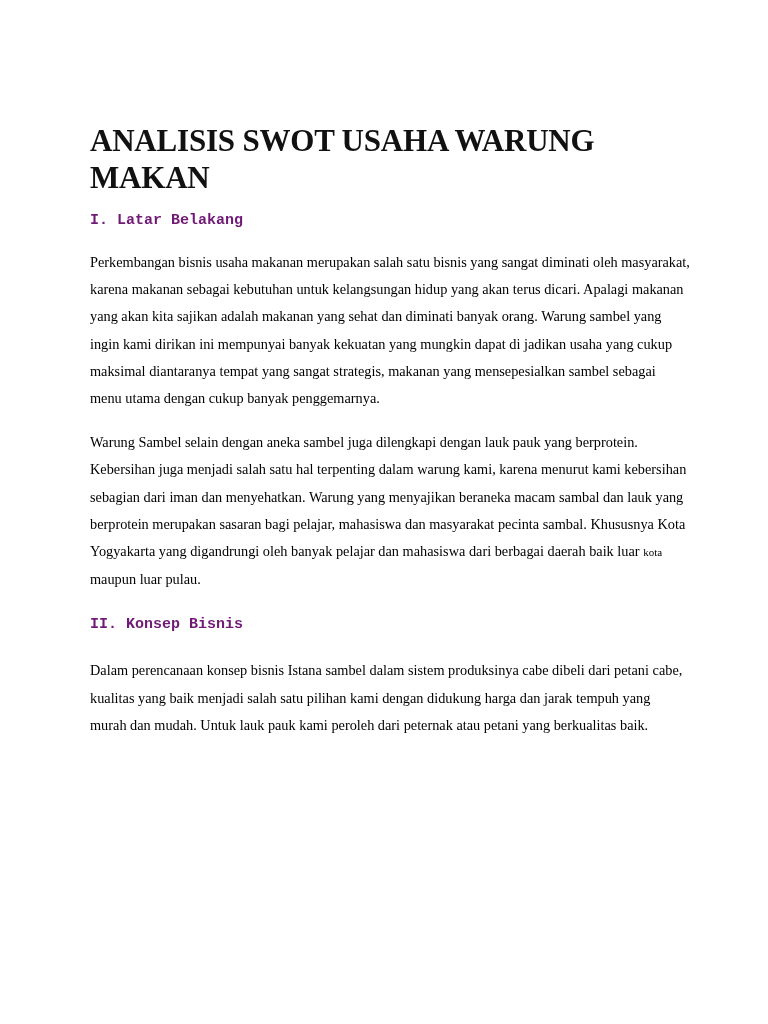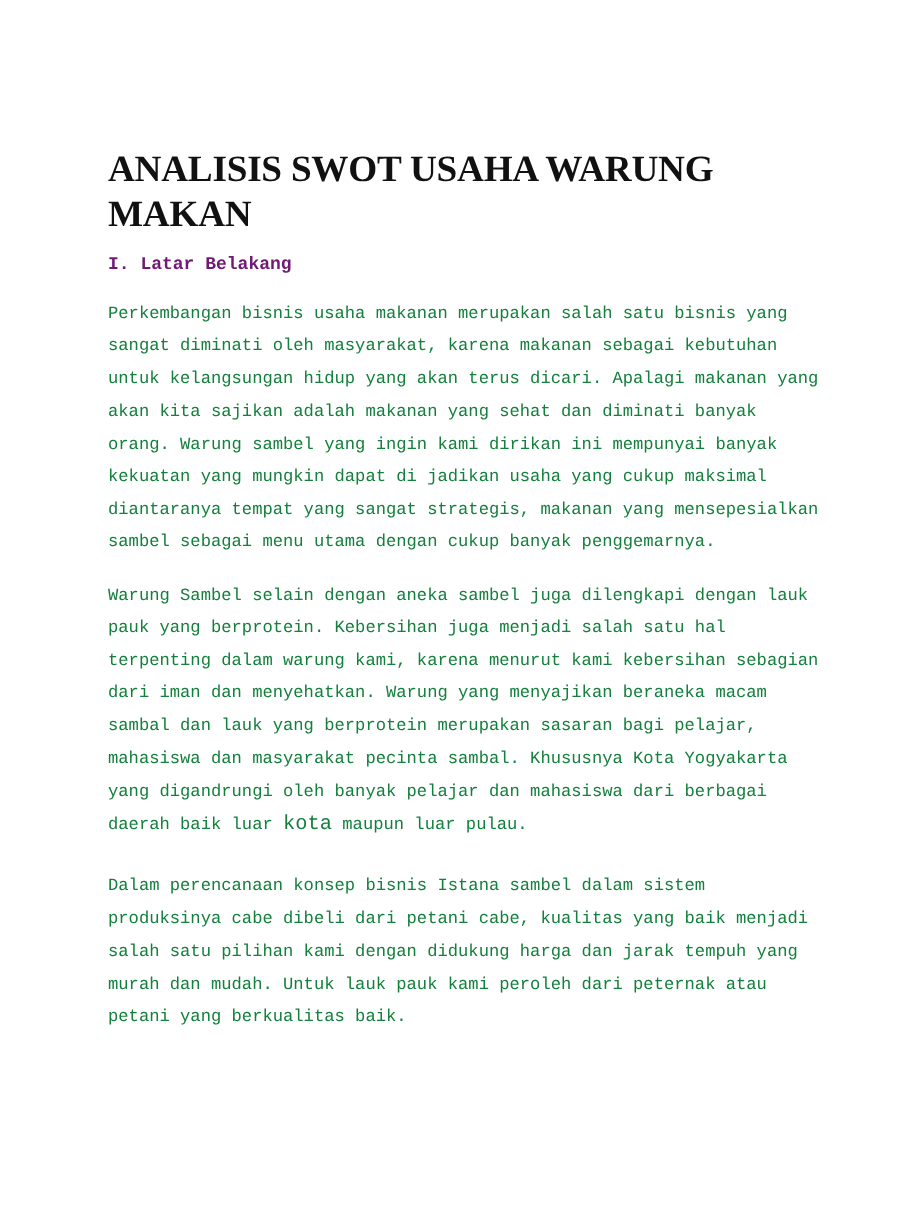--- a/index.html
+++ b/index.html
@@ -30,44 +30,45 @@
     }
     .section-heading {
       font-family: Liberation Mono, monospace;
       font-weight: bold;
       font-size: 15px;
       line-height: 16px;
       color: #701a75;
       margin: 0;
     }
     .para {
-      font-family: Liberation Mono, monospace;
+      font-family: Liberation Serif, serif;
       font-size: 14.3px;
       line-height: 27.2px;
-      color: #15803d;
+      color: #000000;
       margin: 0;
     }
     .small-word {
-      font-size: 17px;
+      font-size: 11px;
       text-align: center;
     }
     #h-latar { margin-bottom: 20px; }
     #p1 { margin-bottom: 17px; }
     #p2 { margin-bottom: 24px; }
     #h-konsep { margin-bottom: 24px; }
     #h-rencana { margin-bottom: 19px; }
   </style>
 </head>
 <body>
 
 <div class="page">
   <h1 class="title">ANALISIS SWOT USAHA WARUNG MAKAN</h1>
 
   <h2 class="section-heading" id="h-latar">I. Latar Belakang</h2>
 
   <p class="para" id="p1">Perkembangan bisnis usaha makanan merupakan salah satu bisnis yang sangat diminati oleh masyarakat, karena makanan sebagai kebutuhan untuk kelangsungan hidup yang akan terus dicari. Apalagi makanan yang akan kita sajikan adalah makanan yang sehat dan diminati banyak orang. Warung sambel yang ingin kami dirikan ini mempunyai banyak kekuatan yang mungkin dapat di jadikan usaha yang cukup maksimal diantaranya tempat yang sangat strategis, makanan yang mensepesialkan sambel sebagai menu utama dengan cukup banyak penggemarnya.</p>
 
   <p class="para" id="p2"><span>Warung Sambel selain dengan aneka sambel juga dilengkapi dengan lauk pauk yang berprotein. Kebersihan juga menjadi salah satu hal terpenting dalam warung kami, karena menurut kami kebersihan sebagian dari iman dan menyehatkan. Warung yang menyajikan beraneka macam sambal dan lauk yang berprotein merupakan sasaran bagi pelajar, mahasiswa dan masyarakat pecinta sambal. Khususnya Kota Yogyakarta yang digandrungi oleh banyak pelajar dan mahasiswa dari berbagai daerah baik luar </span><span class="small-word">kota</span><span> maupun luar pulau.</span></p>
 
+  <h2 class="section-heading" id="h-konsep">II. Konsep Bisnis</h2>
 
 
   <p class="para" id="p3">Dalam perencanaan konsep bisnis Istana sambel dalam sistem produksinya cabe dibeli dari petani cabe, kualitas yang baik menjadi salah satu pilihan kami dengan didukung harga dan jarak tempuh yang murah dan mudah. Untuk lauk pauk kami peroleh dari peternak atau petani yang berkualitas baik.</p>
 </div>
 
 </body></html>

